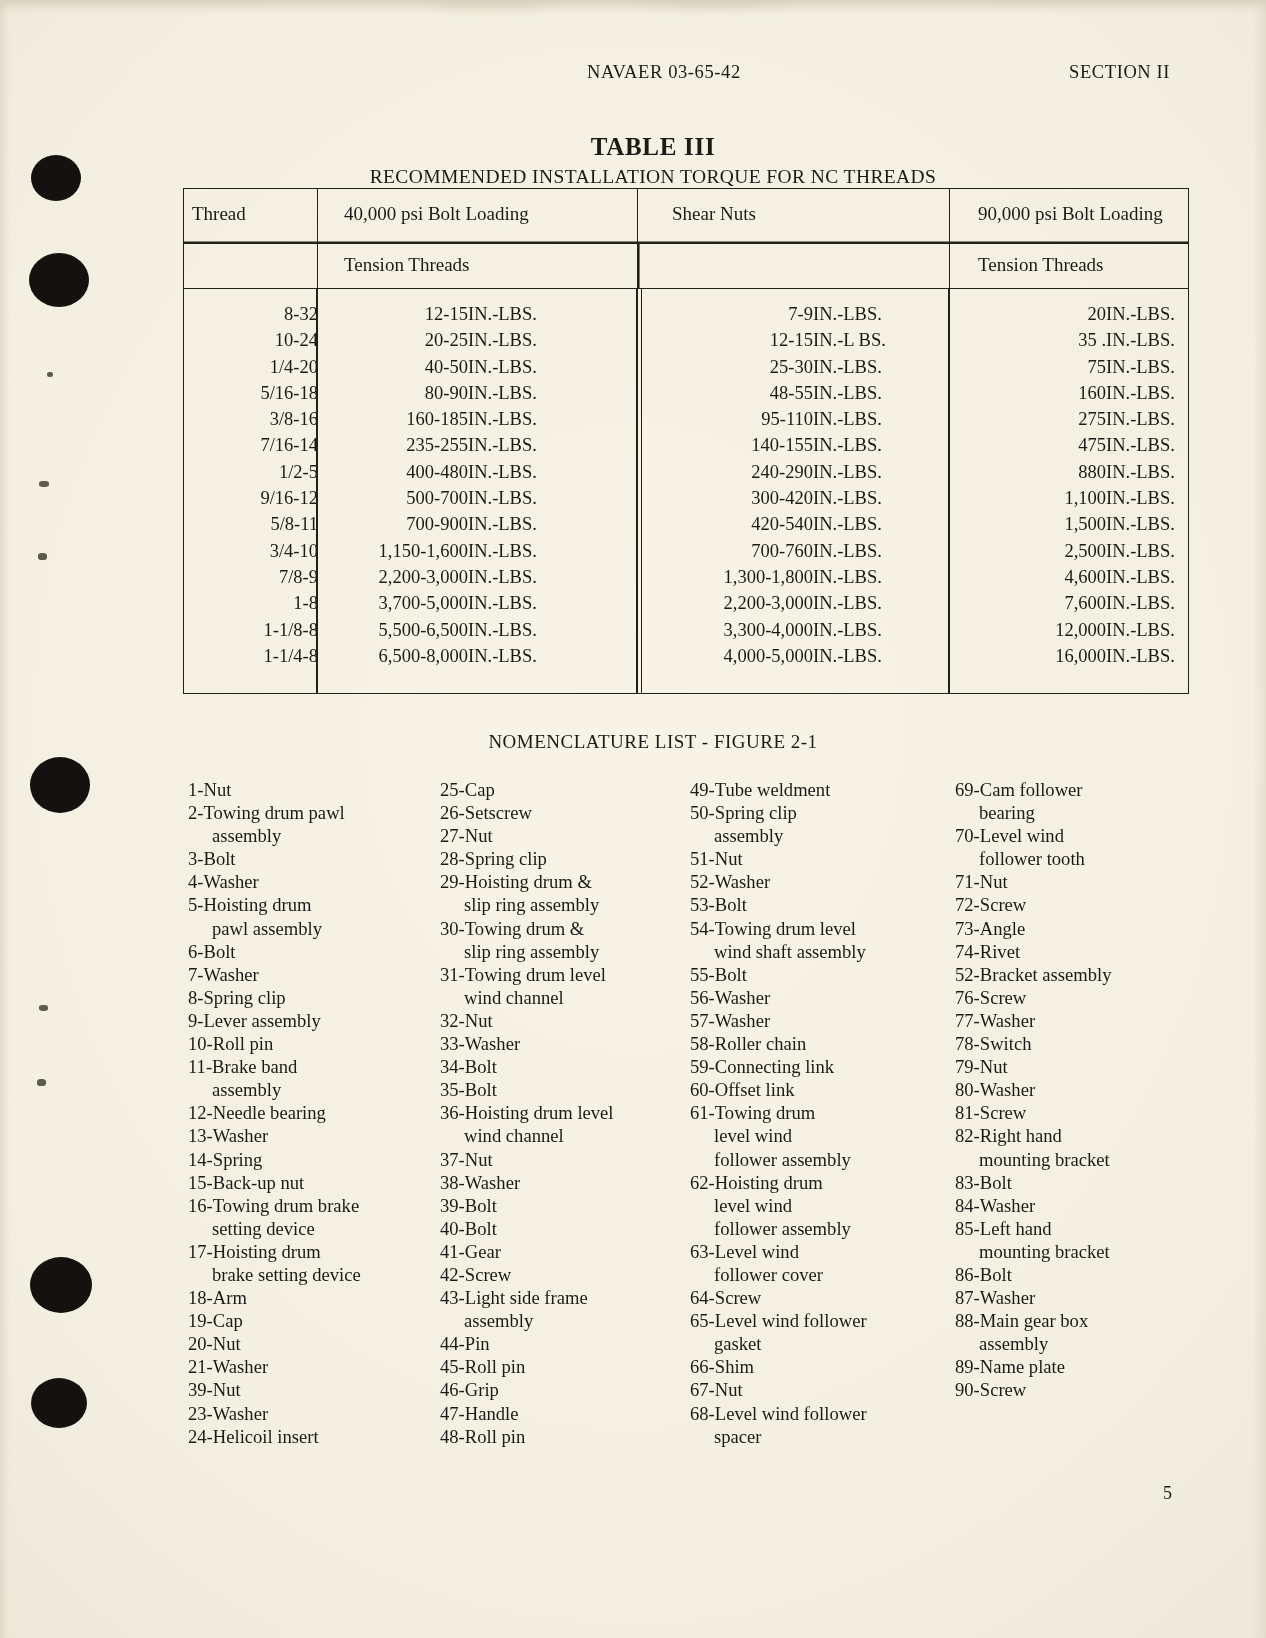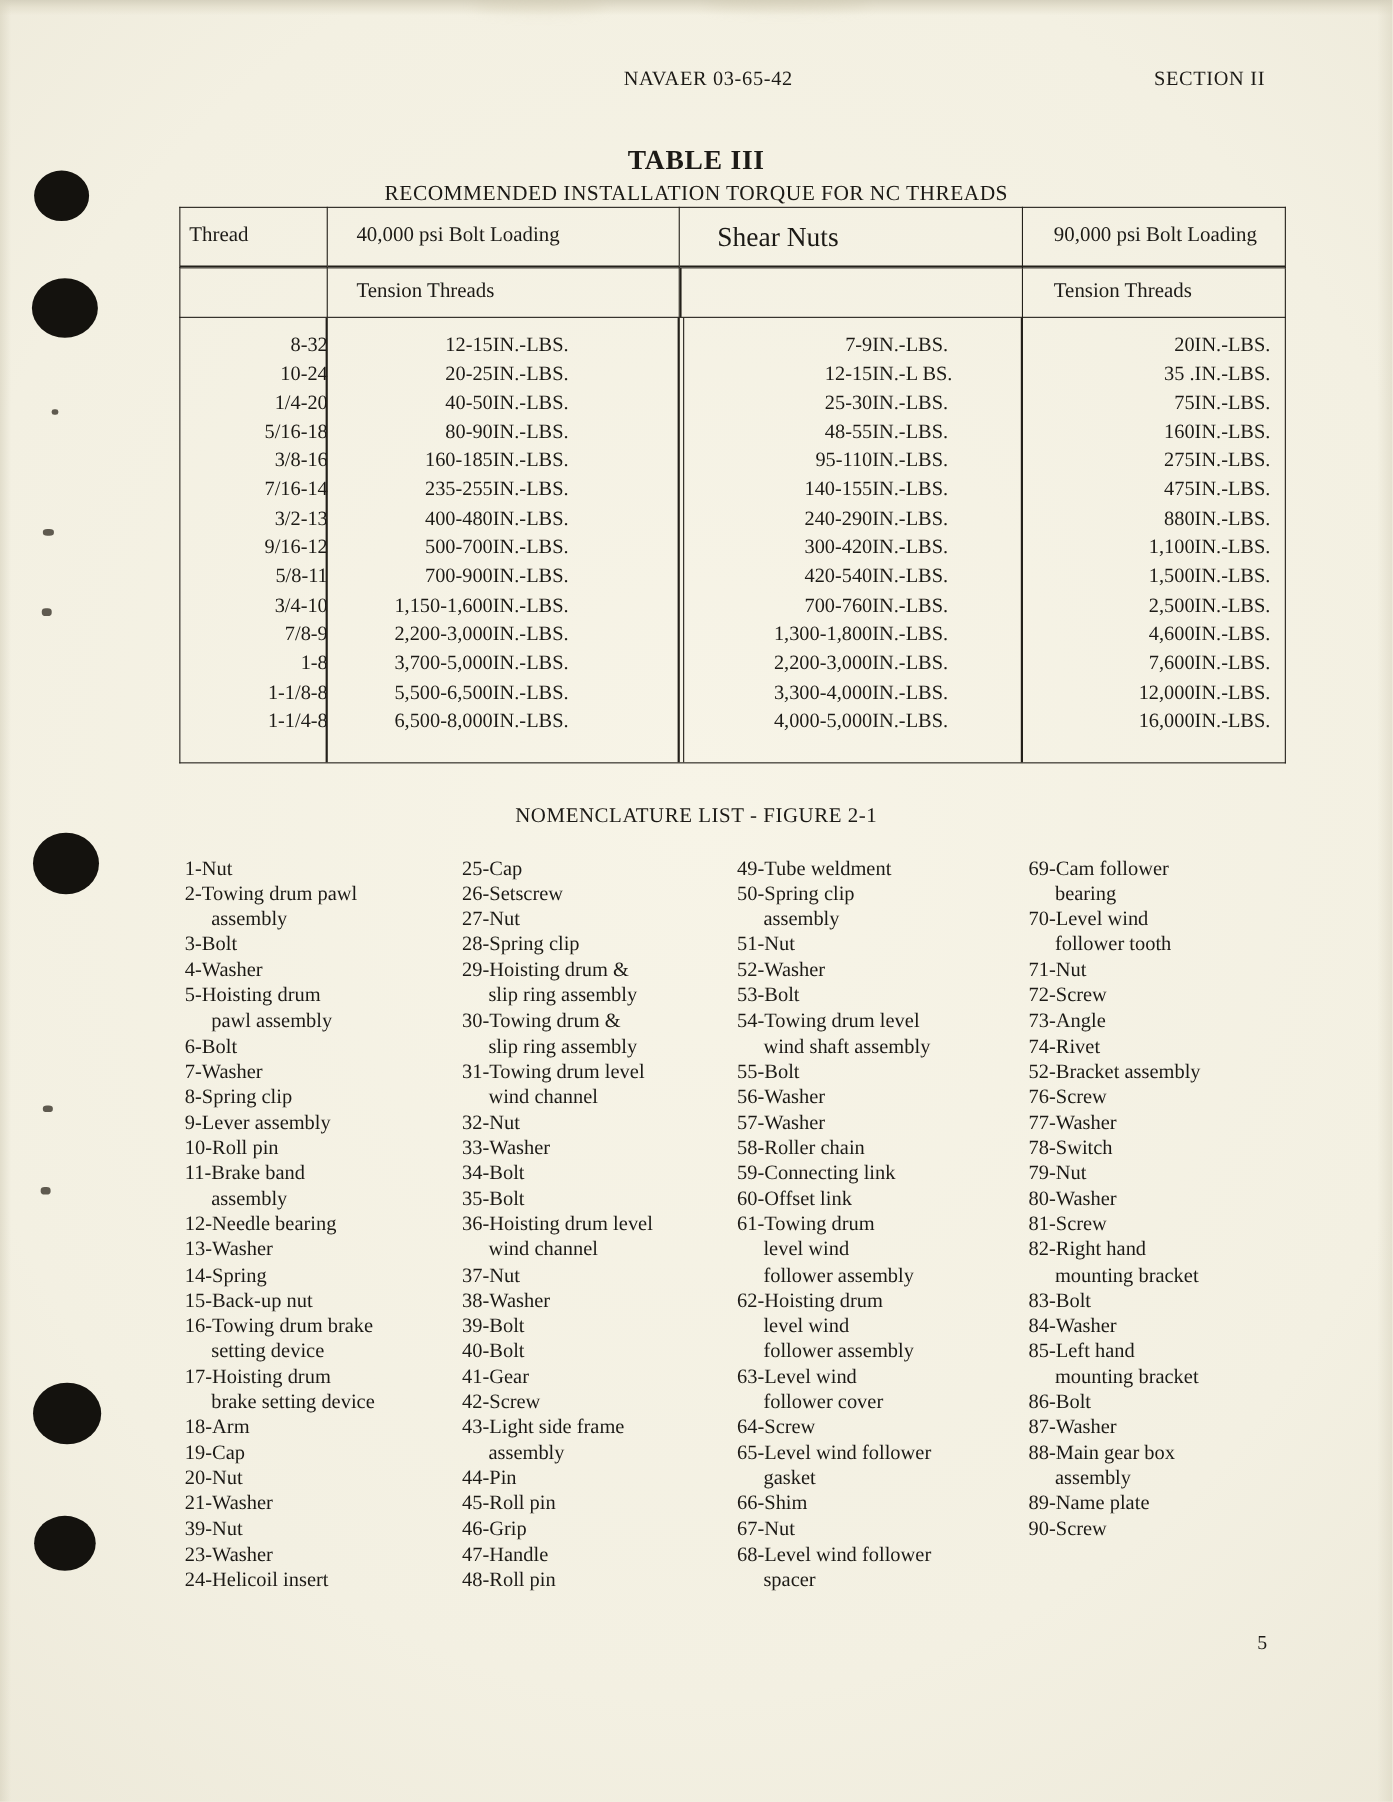--- a/index.html
+++ b/index.html
@@ -59,20 +59,21 @@
   .speck {
     position: absolute;
     background: #3a352b;
     border-radius: 40%;
     opacity: .8;
   }
 
   .content {
     position: absolute;
     inset: 0;
+    margin-left: 20px;
   }
 
   .hdr {
     position: absolute;
     top: 62px;
     font-size: 18.5px;
     letter-spacing: .6px;
   }
   .hdr-doc { left: 567px; }
   .hdr-sec { left: 1049px; }
@@ -123,21 +124,21 @@
   }
   .hrow1 .maxtorque {
     font-size: 19px;
     padding: 13px 0 0 28px;
     line-height: 1.35;
   }
 
   .hrow2 td { height: 54px; }
   .hrow2 .c-thread { padding: 14px 0 0 8px; font-size: 19px; }
   .hrow2 .c-40k { padding: 14px 0 0 26px; font-size: 19px; }
-  .hrow2 .c-shear { padding: 14px 0 0 34px; font-size: 25px; }
+  .hrow2 .c-shear { padding: 14px 0 0 34px; font-size: 19px; }
   .hrow2 .c-90k { padding: 14px 0 0 28px; font-size: 19px; }
 
   .hrow3 td { height: 44px; }
   .hrow3 .c-tt-left { padding: 10px 0 0 26px; font-size: 19px; }
   .hrow3 .c-tt-right { padding: 10px 0 0 28px; font-size: 19px; }
 
   
   td.dbl-left {
     border-left: 1.6px solid #23201a;
     box-shadow: inset 5px 0 0 -3.4px #23201a;
@@ -347,21 +348,21 @@
             <tr>
               <td class="dt-thread">7/16-14</td>
               <td class="dt-v1">235-255</td>
               <td class="dt-u1">IN.-LBS.</td>
               <td class="dt-v2">140-155</td>
               <td class="dt-u2">IN.-LBS.</td>
               <td class="dt-v3">475</td>
               <td class="dt-u3">IN.-LBS.</td>
             </tr>
             <tr>
-              <td class="dt-thread">3/2-13</td>
+              <td class="dt-thread">1/2-5</td>
               <td class="dt-v1">400-480</td>
               <td class="dt-u1">IN.-LBS.</td>
               <td class="dt-v2">240-290</td>
               <td class="dt-u2">IN.-LBS.</td>
               <td class="dt-v3">880</td>
               <td class="dt-u3">IN.-LBS.</td>
             </tr>
             <tr>
               <td class="dt-thread">9/16-12</td>
               <td class="dt-v1">500-700</td>

